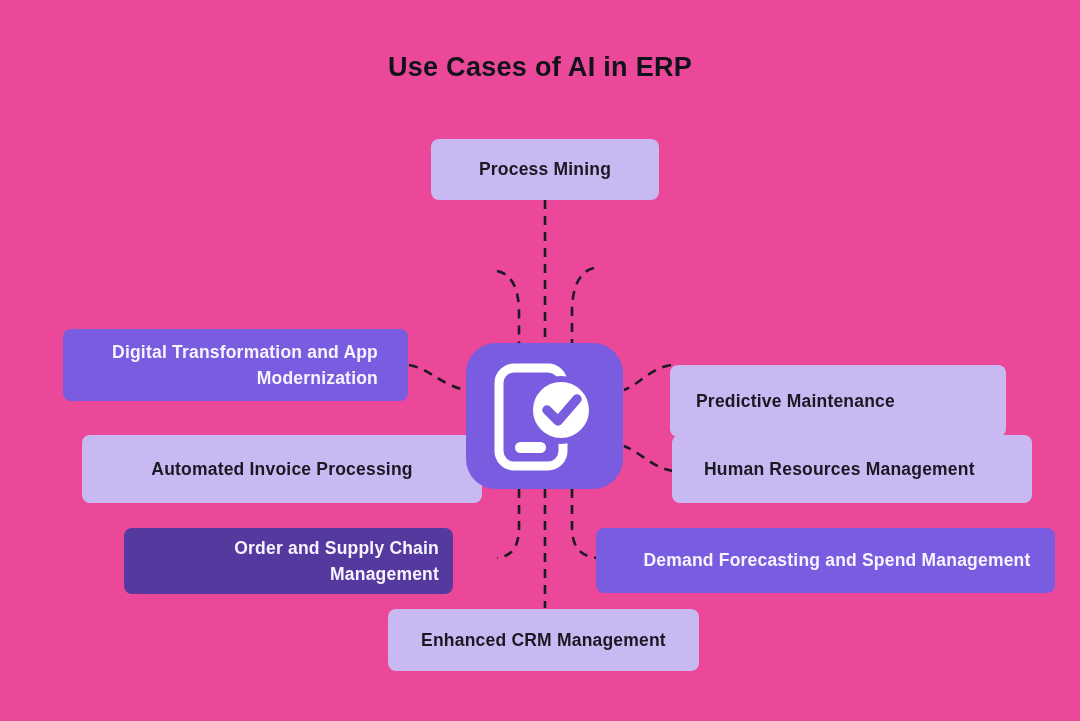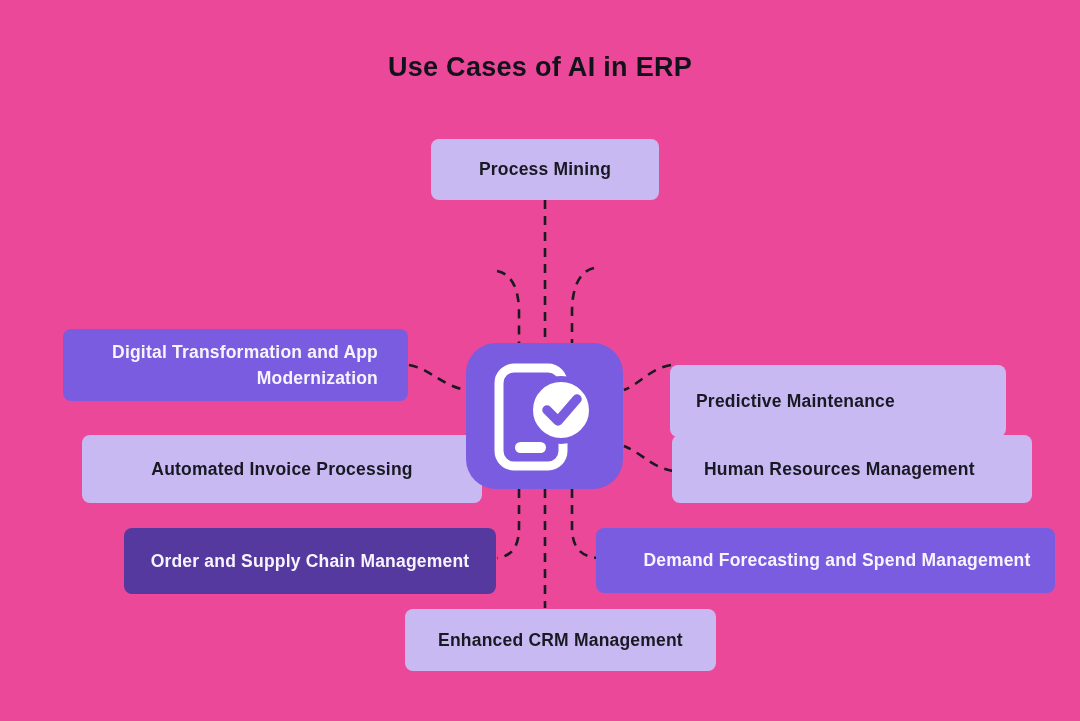--- a/index.html
+++ b/index.html
@@ -66,23 +66,23 @@
   }
   #node-predictive-maintenance {
     left: 670px; top: 329px; width: 336px; height: 72px;
     justify-content: flex-start; text-align: center; padding-left: 26px; margin-top: 36px;
   }
   #node-automated-invoice-processing { left: 82px;  top: 435px; width: 400px; height: 68px; }
   #node-human-resources-management {
     left: 672px; top: 435px; width: 360px; height: 68px;
     justify-content: flex-start; text-align: left; padding-left: 32px;
   }
-  #node-order-supply-chain-management       { left: 124px; top: 528px; width: 372px; height: 66px; text-align: right; }
+  #node-order-supply-chain-management       { left: 124px; top: 528px; width: 329px; height: 66px; text-align: right; }
   #node-demand-forecasting-spend-management { left: 596px; top: 528px; width: 459px; height: 65px; }
-  #node-enhanced-crm-management             { left: 405px; top: 609px; width: 311px; height: 62px; }
+  #node-enhanced-crm-management             { left: 388px; top: 609px; width: 311px; height: 62px; }
 
   .center-tile {
     position: absolute;
     z-index: 3;
     left: 466px; top: 343px;
     width: 157px; height: 146px;
     background: #7a5ce0;
     border-radius: 30px;
     display: flex;
     align-items: center;

